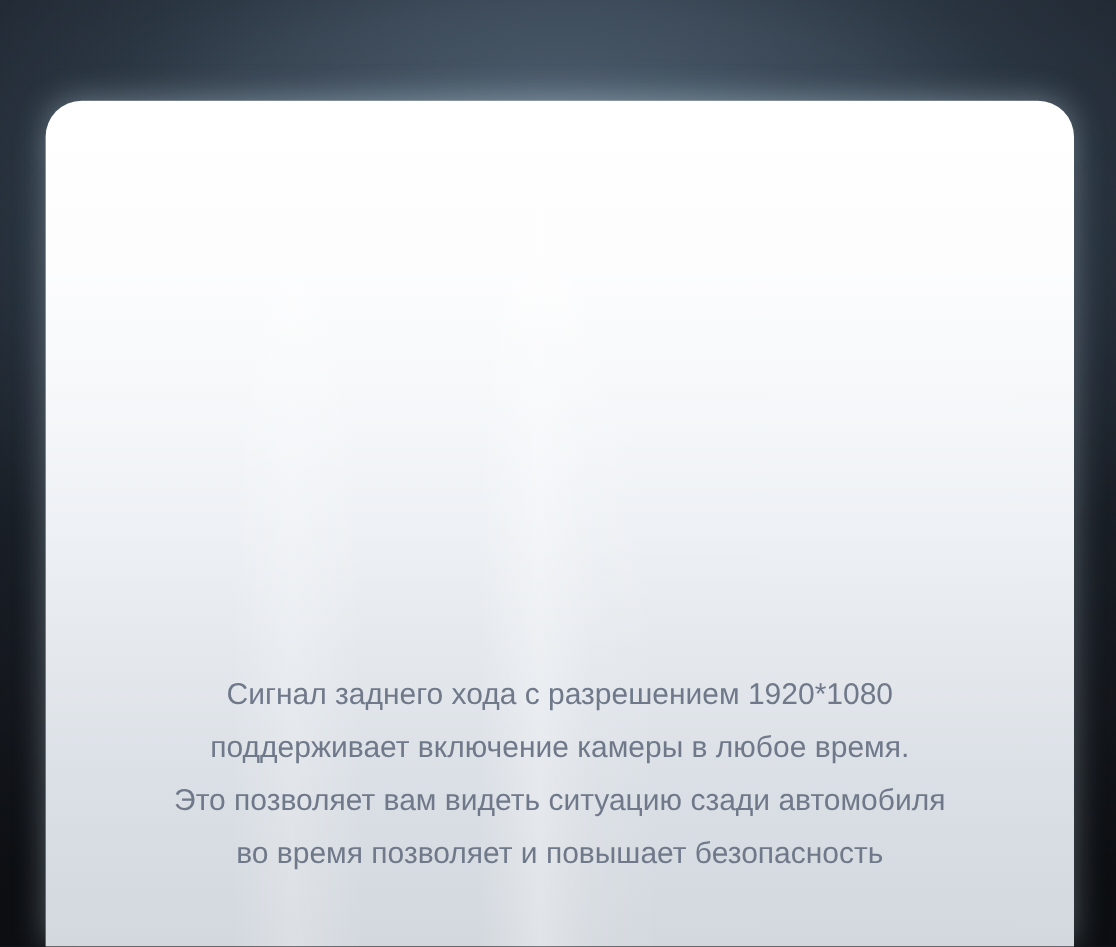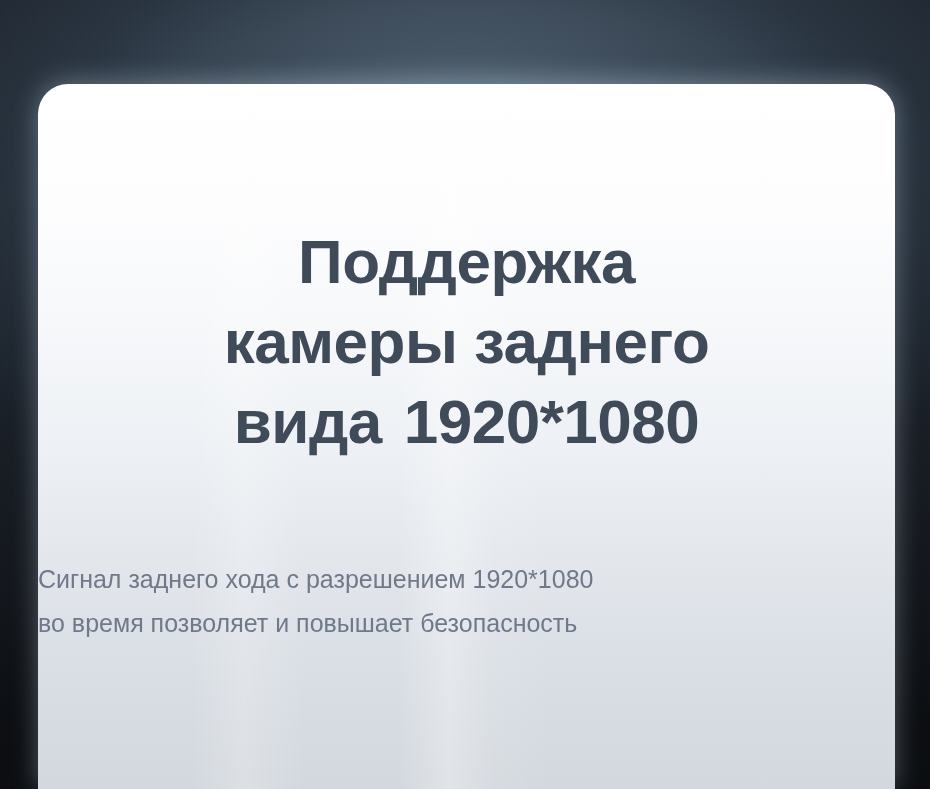--- a/index.html
+++ b/index.html
@@ -137,20 +137,21 @@
   .headline .hl-res {
     margin-left: 22px;
   }
 
   
   .bodycopy {
     position: absolute;
     left: 0;
     right: 0;
     top: 448px;
+    text-align: center;
     color: #70798a;
     font-size: 25px;
     font-weight: 400;
     line-height: 44px;
     white-space: nowrap;
   }
   .bodycopy .bc-line {
     display: block;
   }
 </style>
@@ -161,26 +162,23 @@
 
   <div class="stage-vignette"></div>
   <div class="card-glow"></div>
 
   <div class="card">
     <div class="card-sheen"></div>
     <div class="card-sheen2"></div>
 
     <div class="card-inner">
 
-      <h1 class="headline">
-        <span class="hl-line">Поддержка</span>
-        <span class="hl-line">камеры заднего</span>
-        <span class="hl-line"><span>вида</span><span class="hl-res">1920*1080</span></span>
-      </h1>
 
       <p class="bodycopy">
         <span class="bc-line">Сигнал заднего хода с разрешением 1920*1080</span>
+        <span class="bc-line">поддерживает включение камеры в любое время.</span>
+        <span class="bc-line">Это позволяет вам видеть ситуацию сзади автомобиля</span>
         <span class="bc-line">во время позволяет и повышает безопасность</span>
       </p>
 
     </div>
   </div>
 </div>
 
 </body></html>

